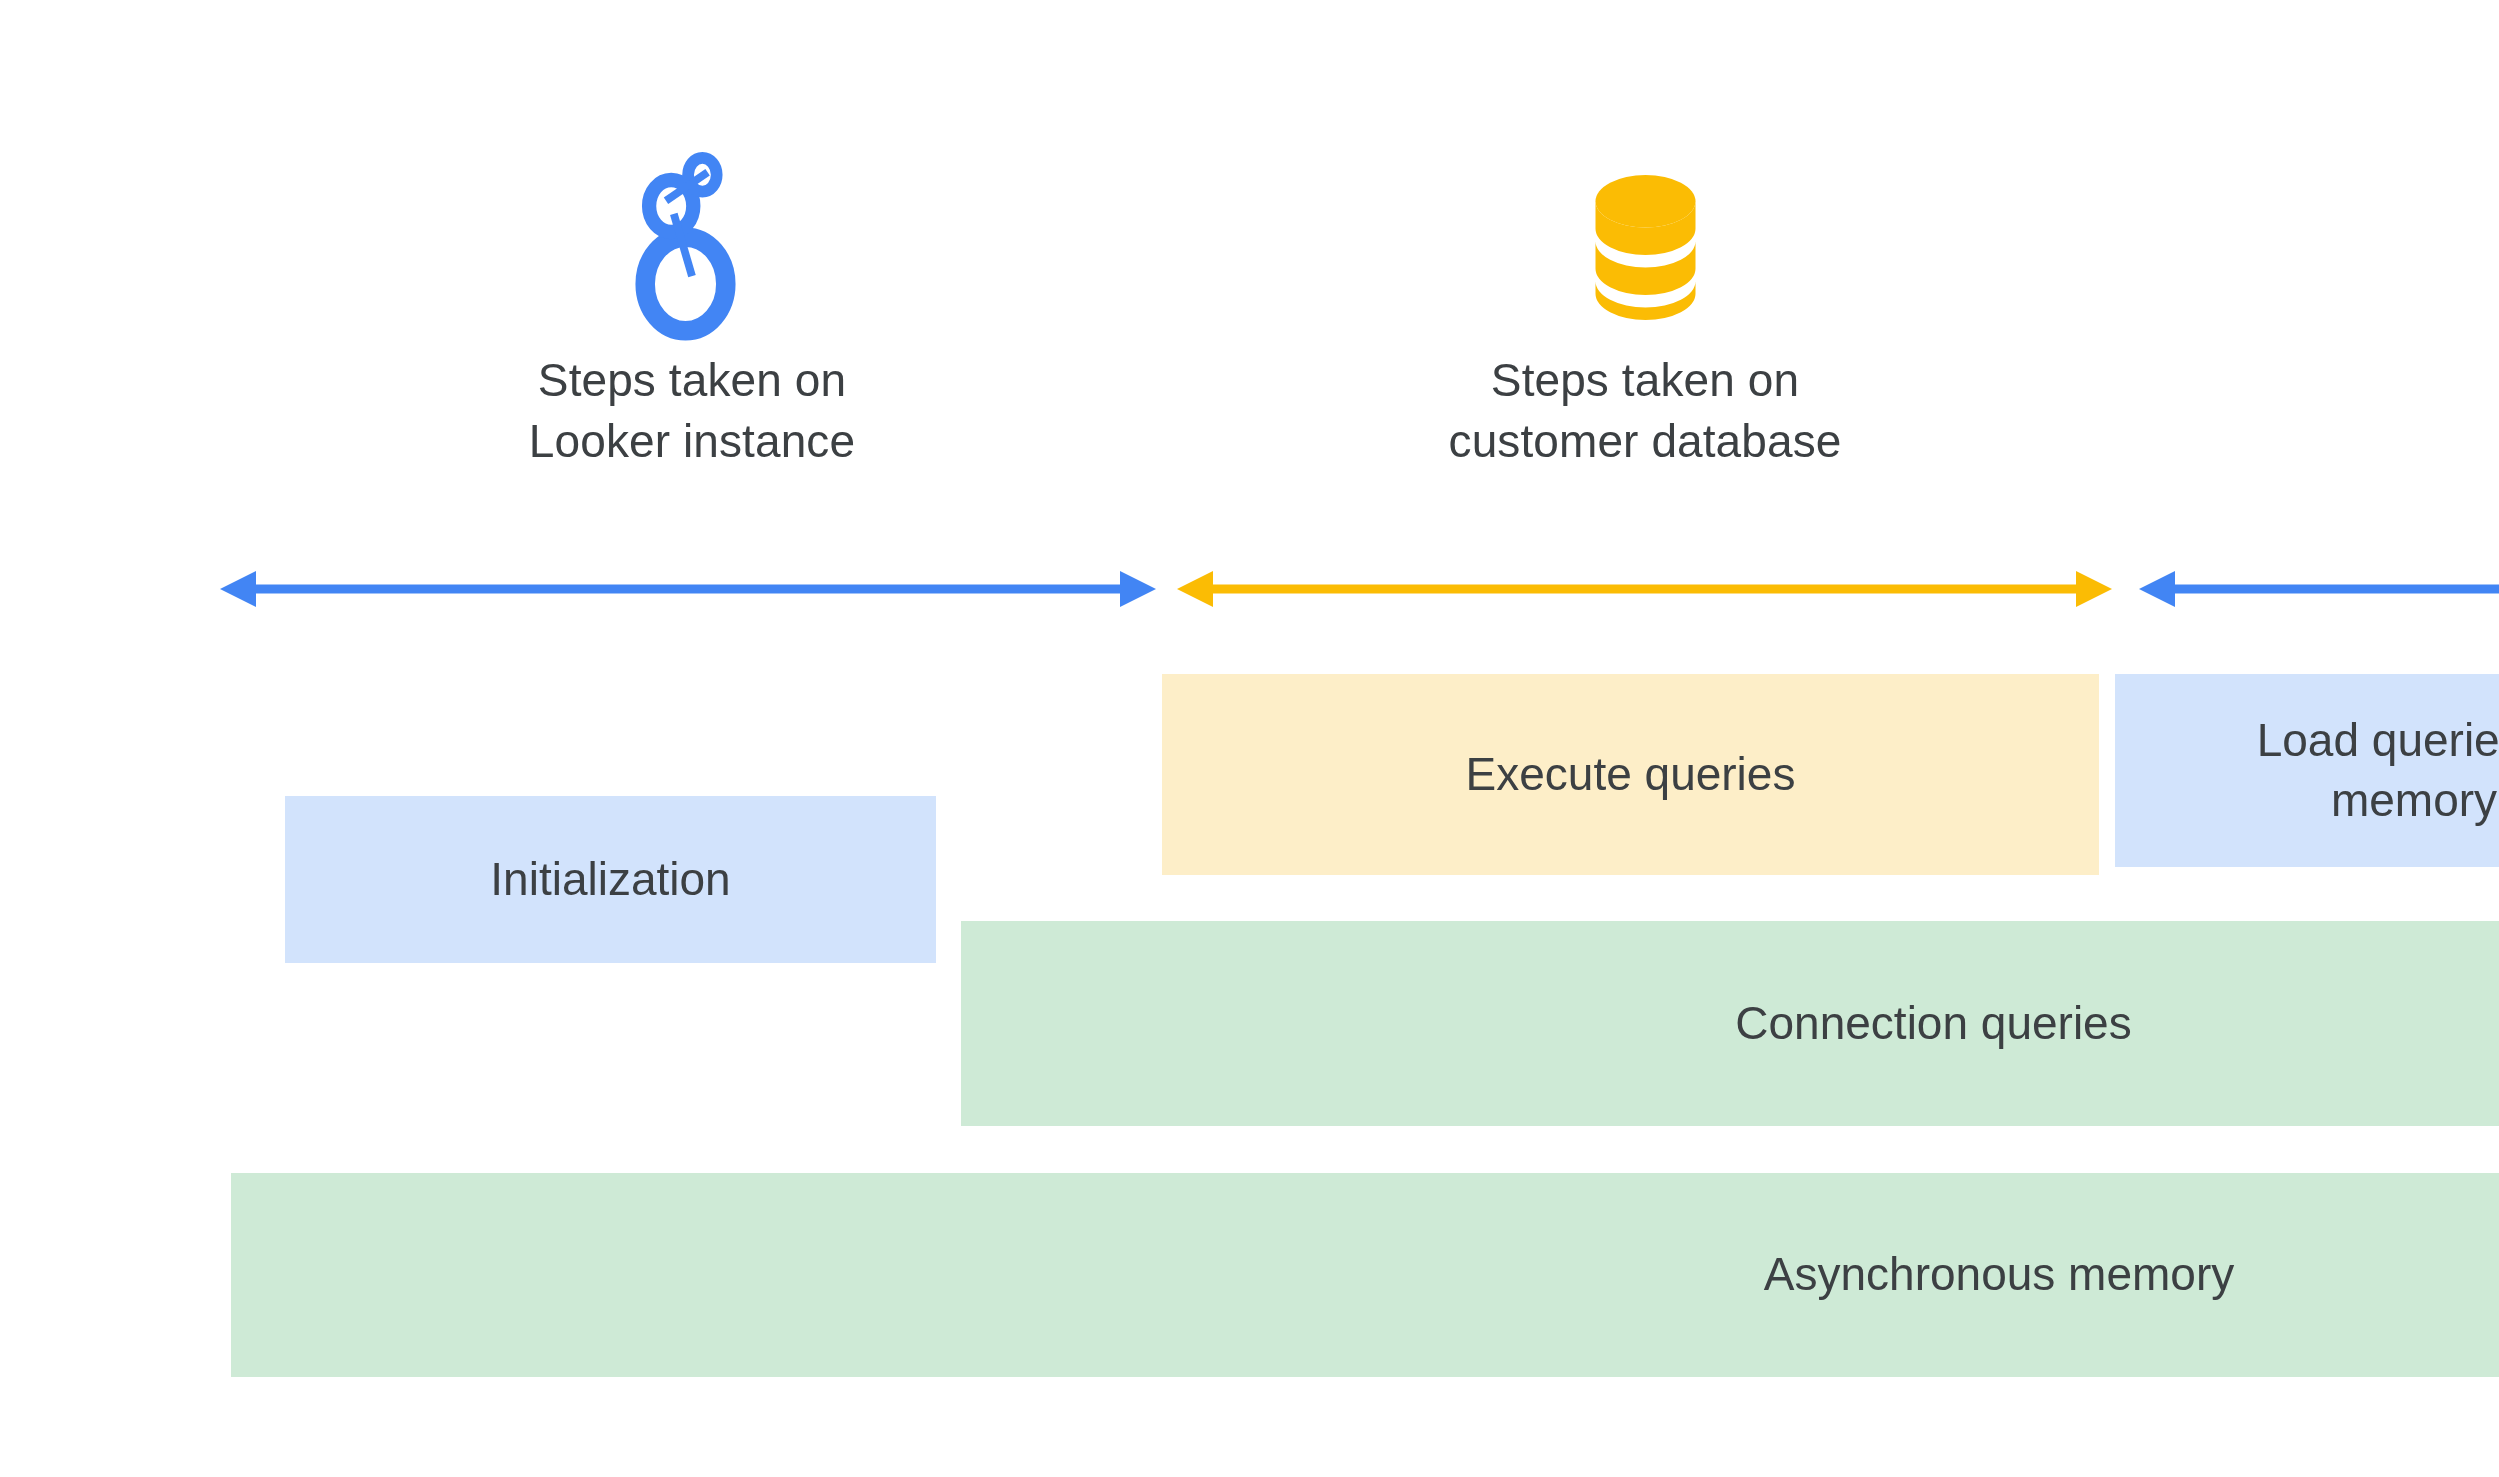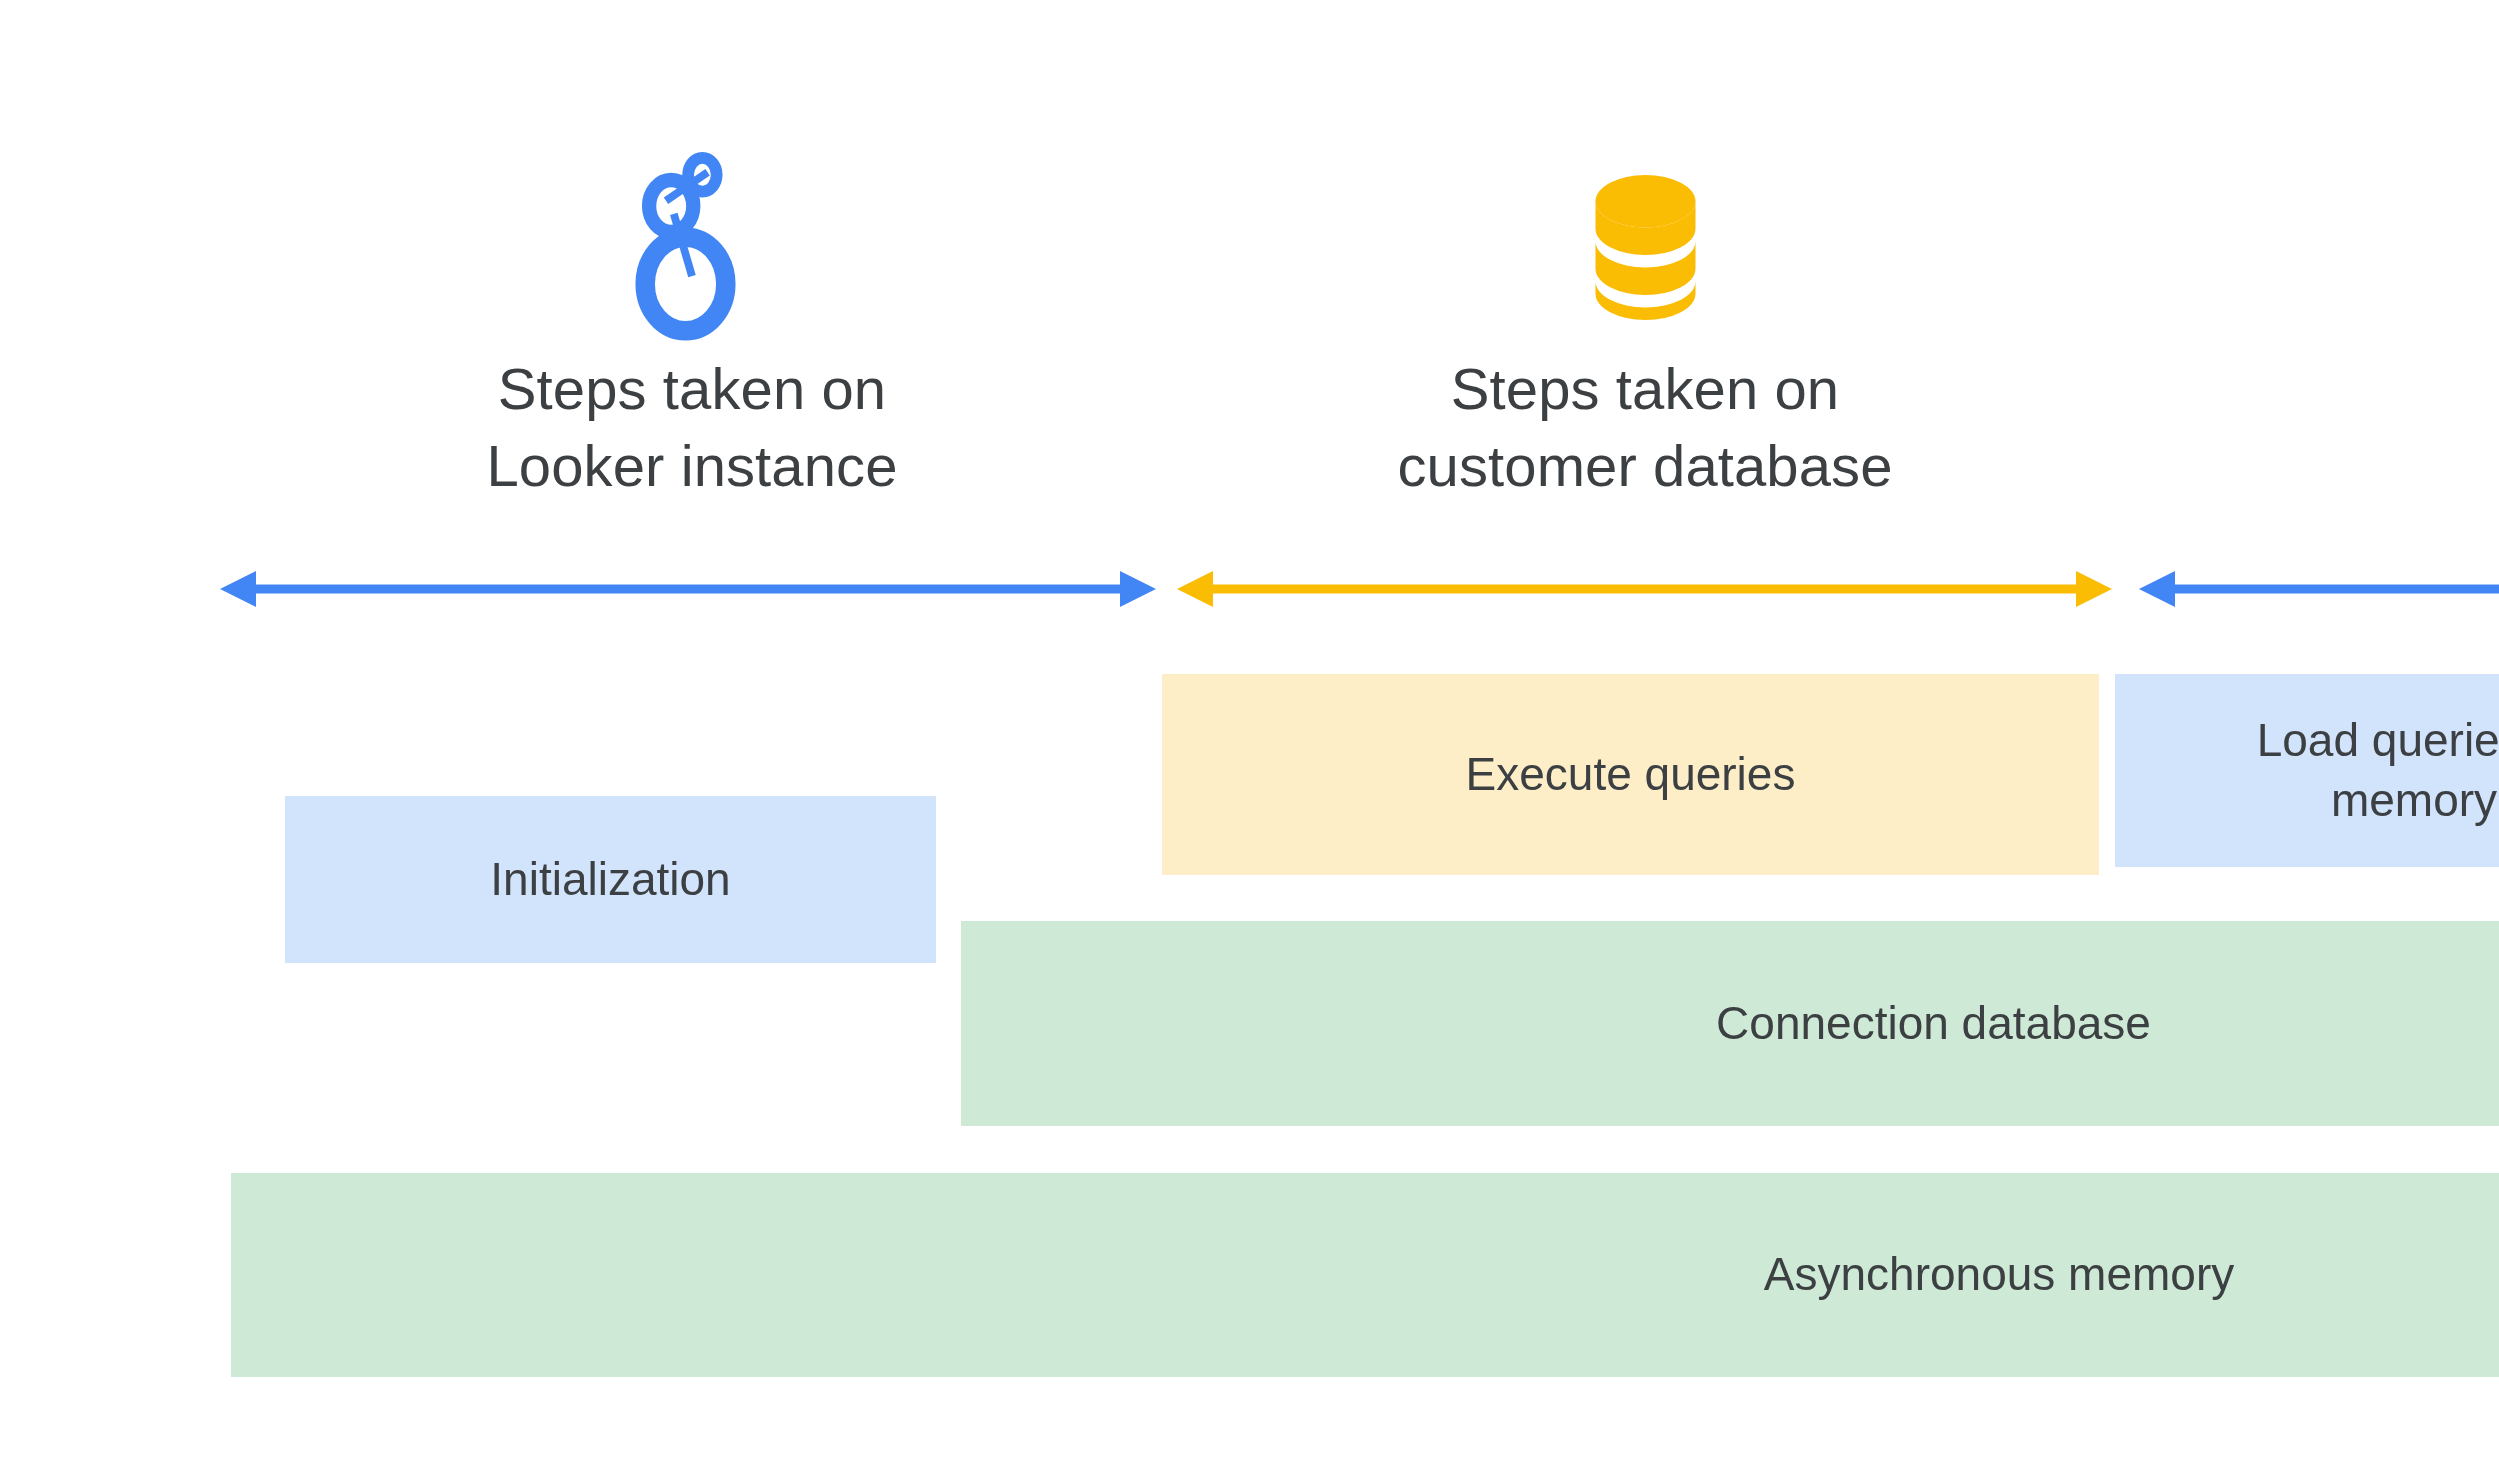--- a/index.html
+++ b/index.html
@@ -8,21 +8,21 @@
     background:#ffffff;
     font-family:"Liberation Sans","DejaVu Sans",sans-serif;
     overflow:hidden;
     position:relative;
   }
   #stage{position:absolute;left:0;top:0;width:3999px;height:1478px;}
 
   
   .hdr{position:absolute;text-align:center;}
   .hdr .cap{
-    font-size:58px;
+    font-size:46px;
     line-height:1.33;
     color:#3c4043;
     white-space:pre-line;
     letter-spacing:0.1px;
   }
   .icon-wrap{display:flex;align-items:flex-end;justify-content:center;height:210px;}
 
   
   .arrow{position:absolute;height:60px;}
   .arrow svg{display:block;}
@@ -118,21 +118,21 @@
   <div class="box blue" style="left:2115px;top:674px;width:598px;height:193px;">
     <span>Load queries in
 memory</span>
   </div>
 
   <div class="box blue" style="left:285px;top:796px;width:651px;height:167px;">
     <span>Initialization</span>
   </div>
 
   <div class="box green" style="left:961px;top:921px;width:1945px;height:205px;">
-    <span>Connection database</span>
+    <span>Connection queries</span>
   </div>
 
   <div class="box green" style="left:231px;top:1173px;width:3536px;height:204px;">
     <span>Asynchronous memory</span>
   </div>
 
 </div>
 
 
 </body></html>

